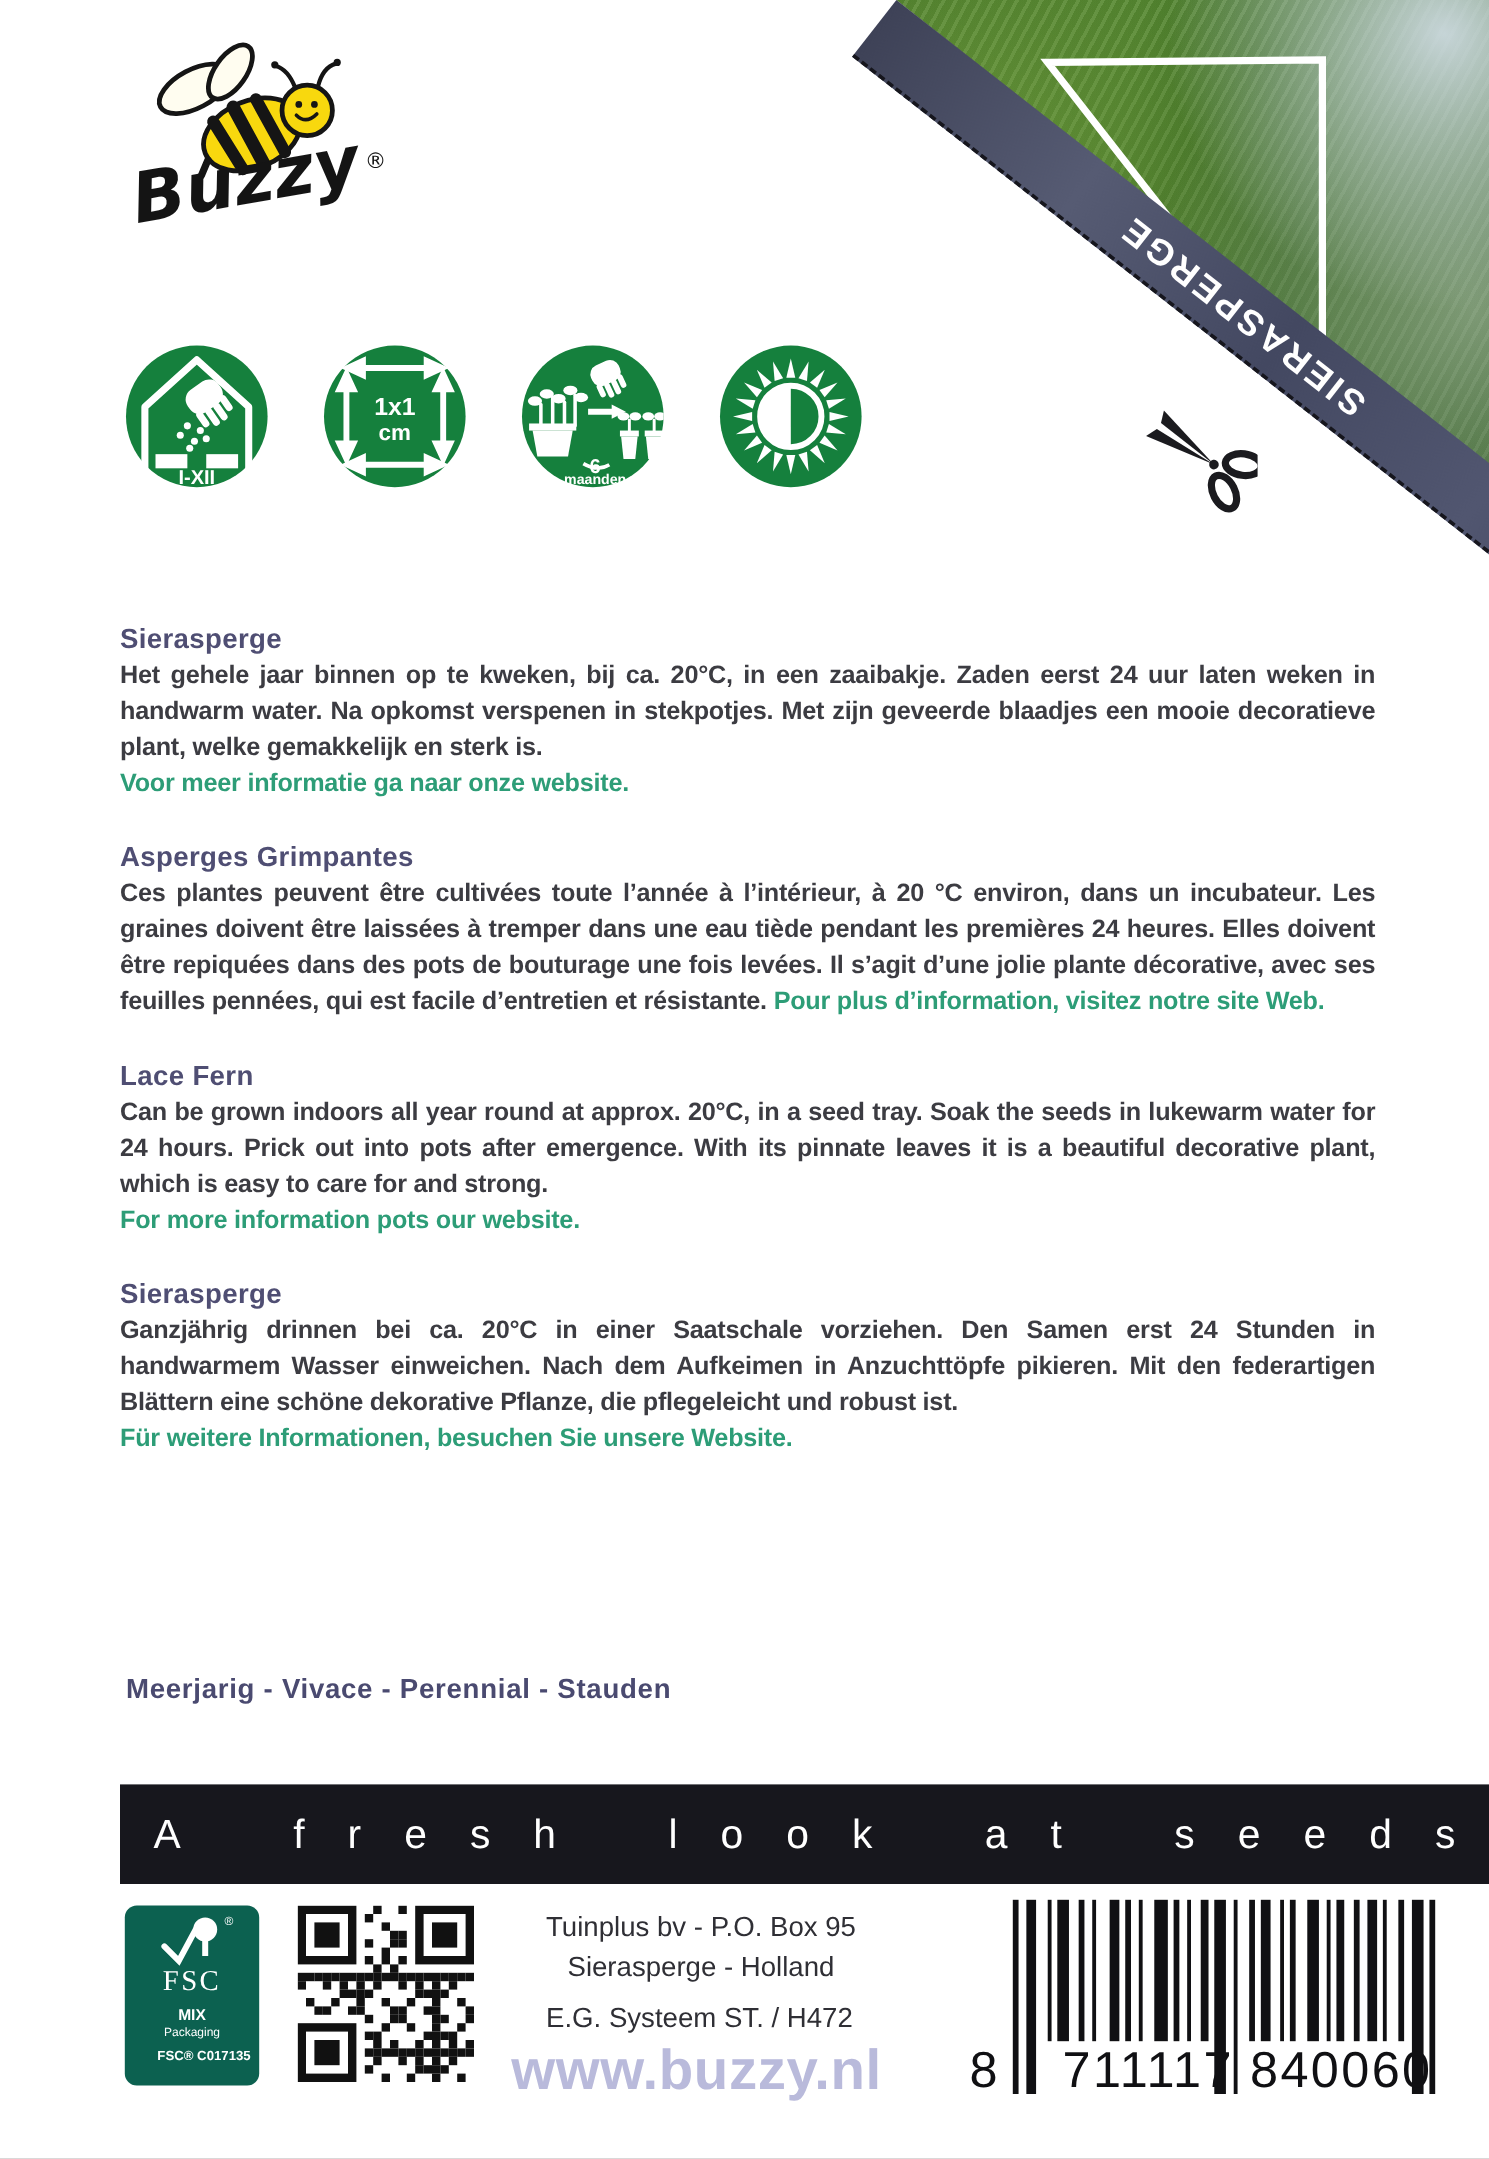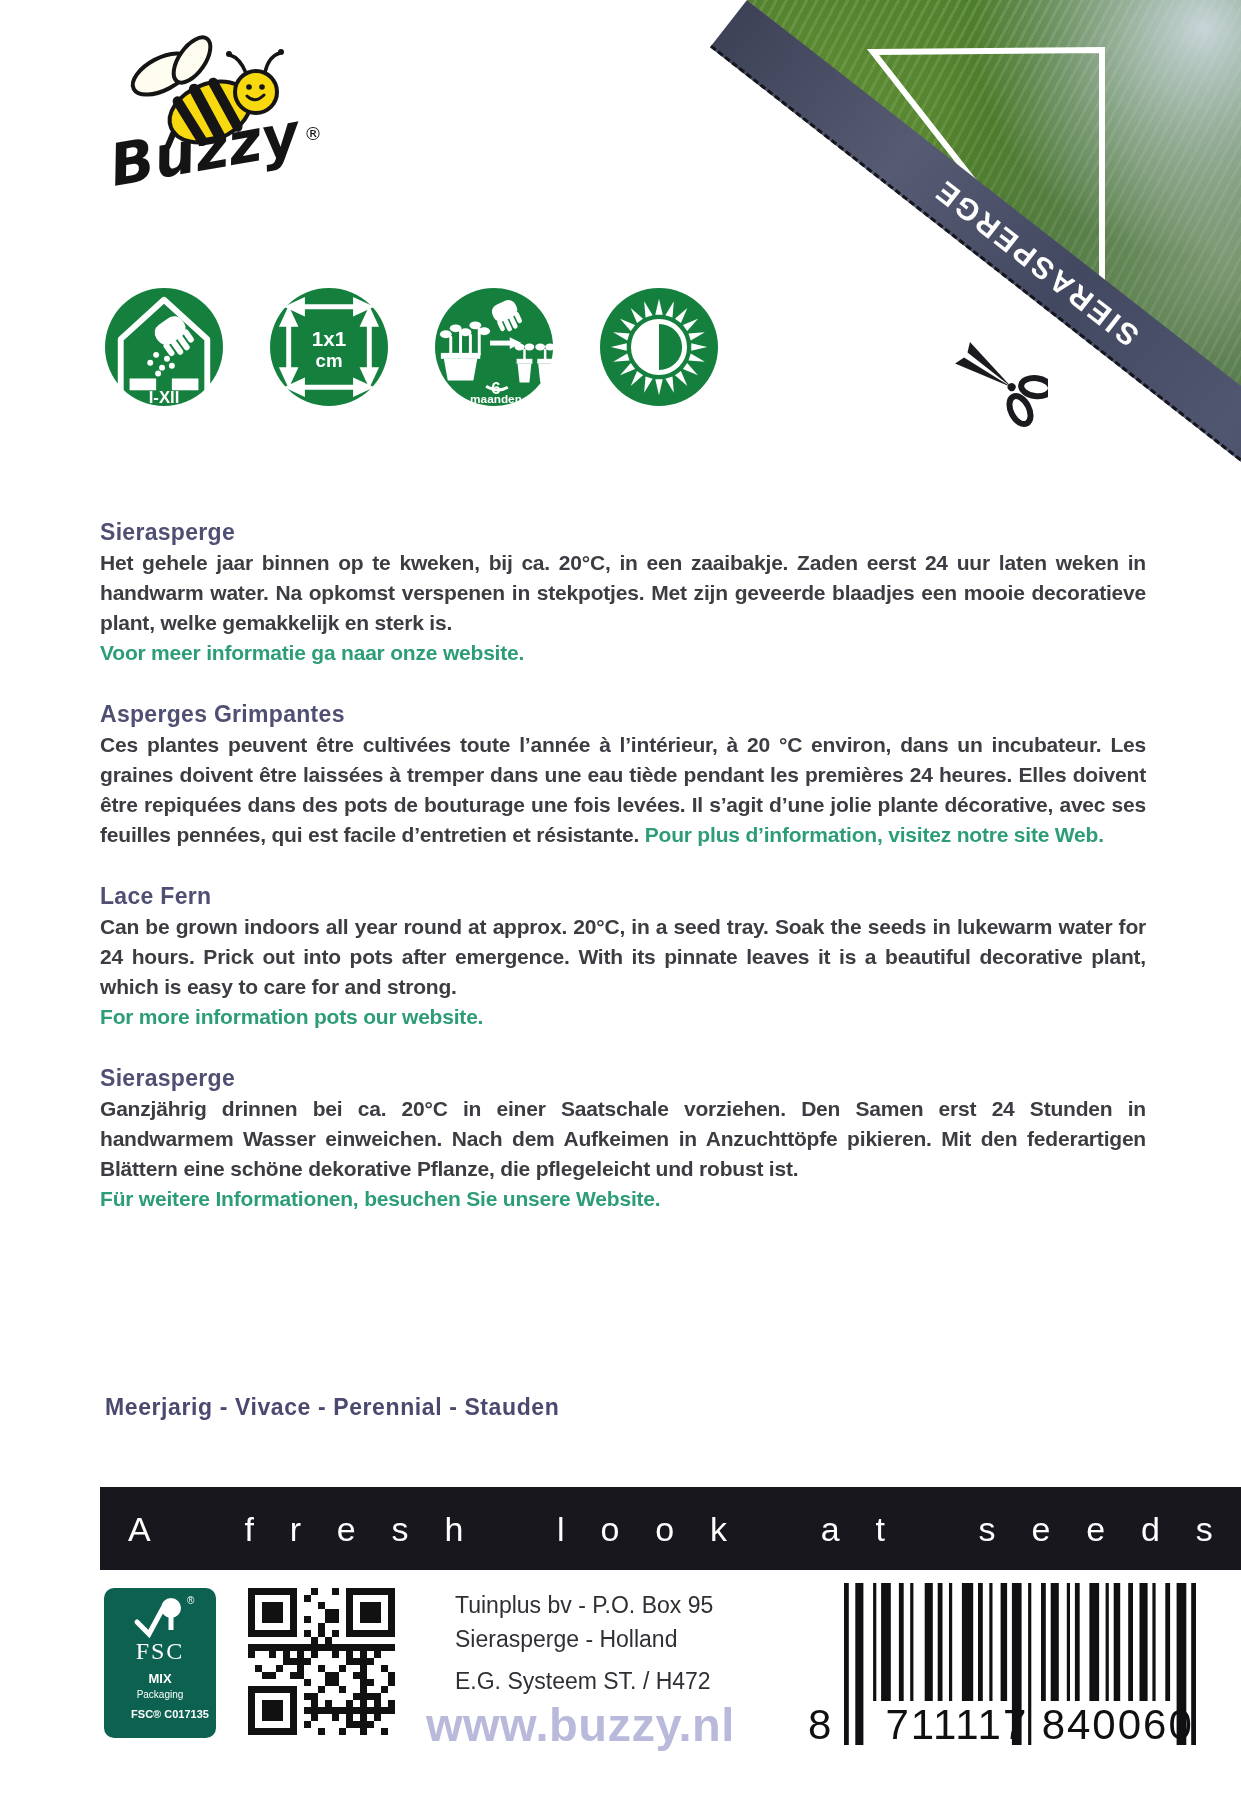--- a/index.html
+++ b/index.html
@@ -59,21 +59,21 @@
 
   
   .fsc{position:absolute;left:104px;top:1588px;width:112px;height:150px;background:#0c6150;
      border-radius:10px;color:#fff;text-align:center;display:flex;flex-direction:column;
      align-items:center;padding:6px 4px;box-sizing:border-box;}
   .fsc .fsc-title{font-family:"Liberation Serif",serif;font-size:24px;letter-spacing:2px;margin-top:-2px;}
   .fsc .fsc-mix{font-size:13px;font-weight:bold;margin-top:6px;}
   .fsc .fsc-pack{font-size:10px;margin-top:3px;}
   .fsc .fsc-code{font-size:11px;font-weight:bold;margin-top:8px;margin-left:20px;}
   .qr{position:absolute;left:248px;top:1588px;width:147px;height:147px;}
-  .address{position:absolute;left:455px;top:1588px;font-size:23px;line-height:34px;color:#2f2f35;}
+  .address{position:absolute;left:455px;top:1588px;font-size:23px;line-height:34px;color:#2f2f35;text-align:center;}
   .system{position:absolute;left:455px;top:1668px;font-size:23px;color:#2f2f35;}
   .website{position:absolute;left:426px;top:1697px;font-size:47px;font-weight:bold;
      color:#b9badb;letter-spacing:.5px;}
   .barcode{position:absolute;left:808px;top:1583px;width:392px;height:175px;}
   .barcode svg{position:absolute;left:0;top:0;}
   .bc-digits{position:absolute;left:0;top:118px;width:392px;display:flex;color:#101013;
      font-size:42px;font-weight:normal;}
   .bc-digits .d1{width:40px;}
   .bc-digits .d2{width:168px;text-align:center;letter-spacing:2px;padding-left:33px;}
   .bc-digits .d3{width:176px;text-align:center;letter-spacing:2px;}

